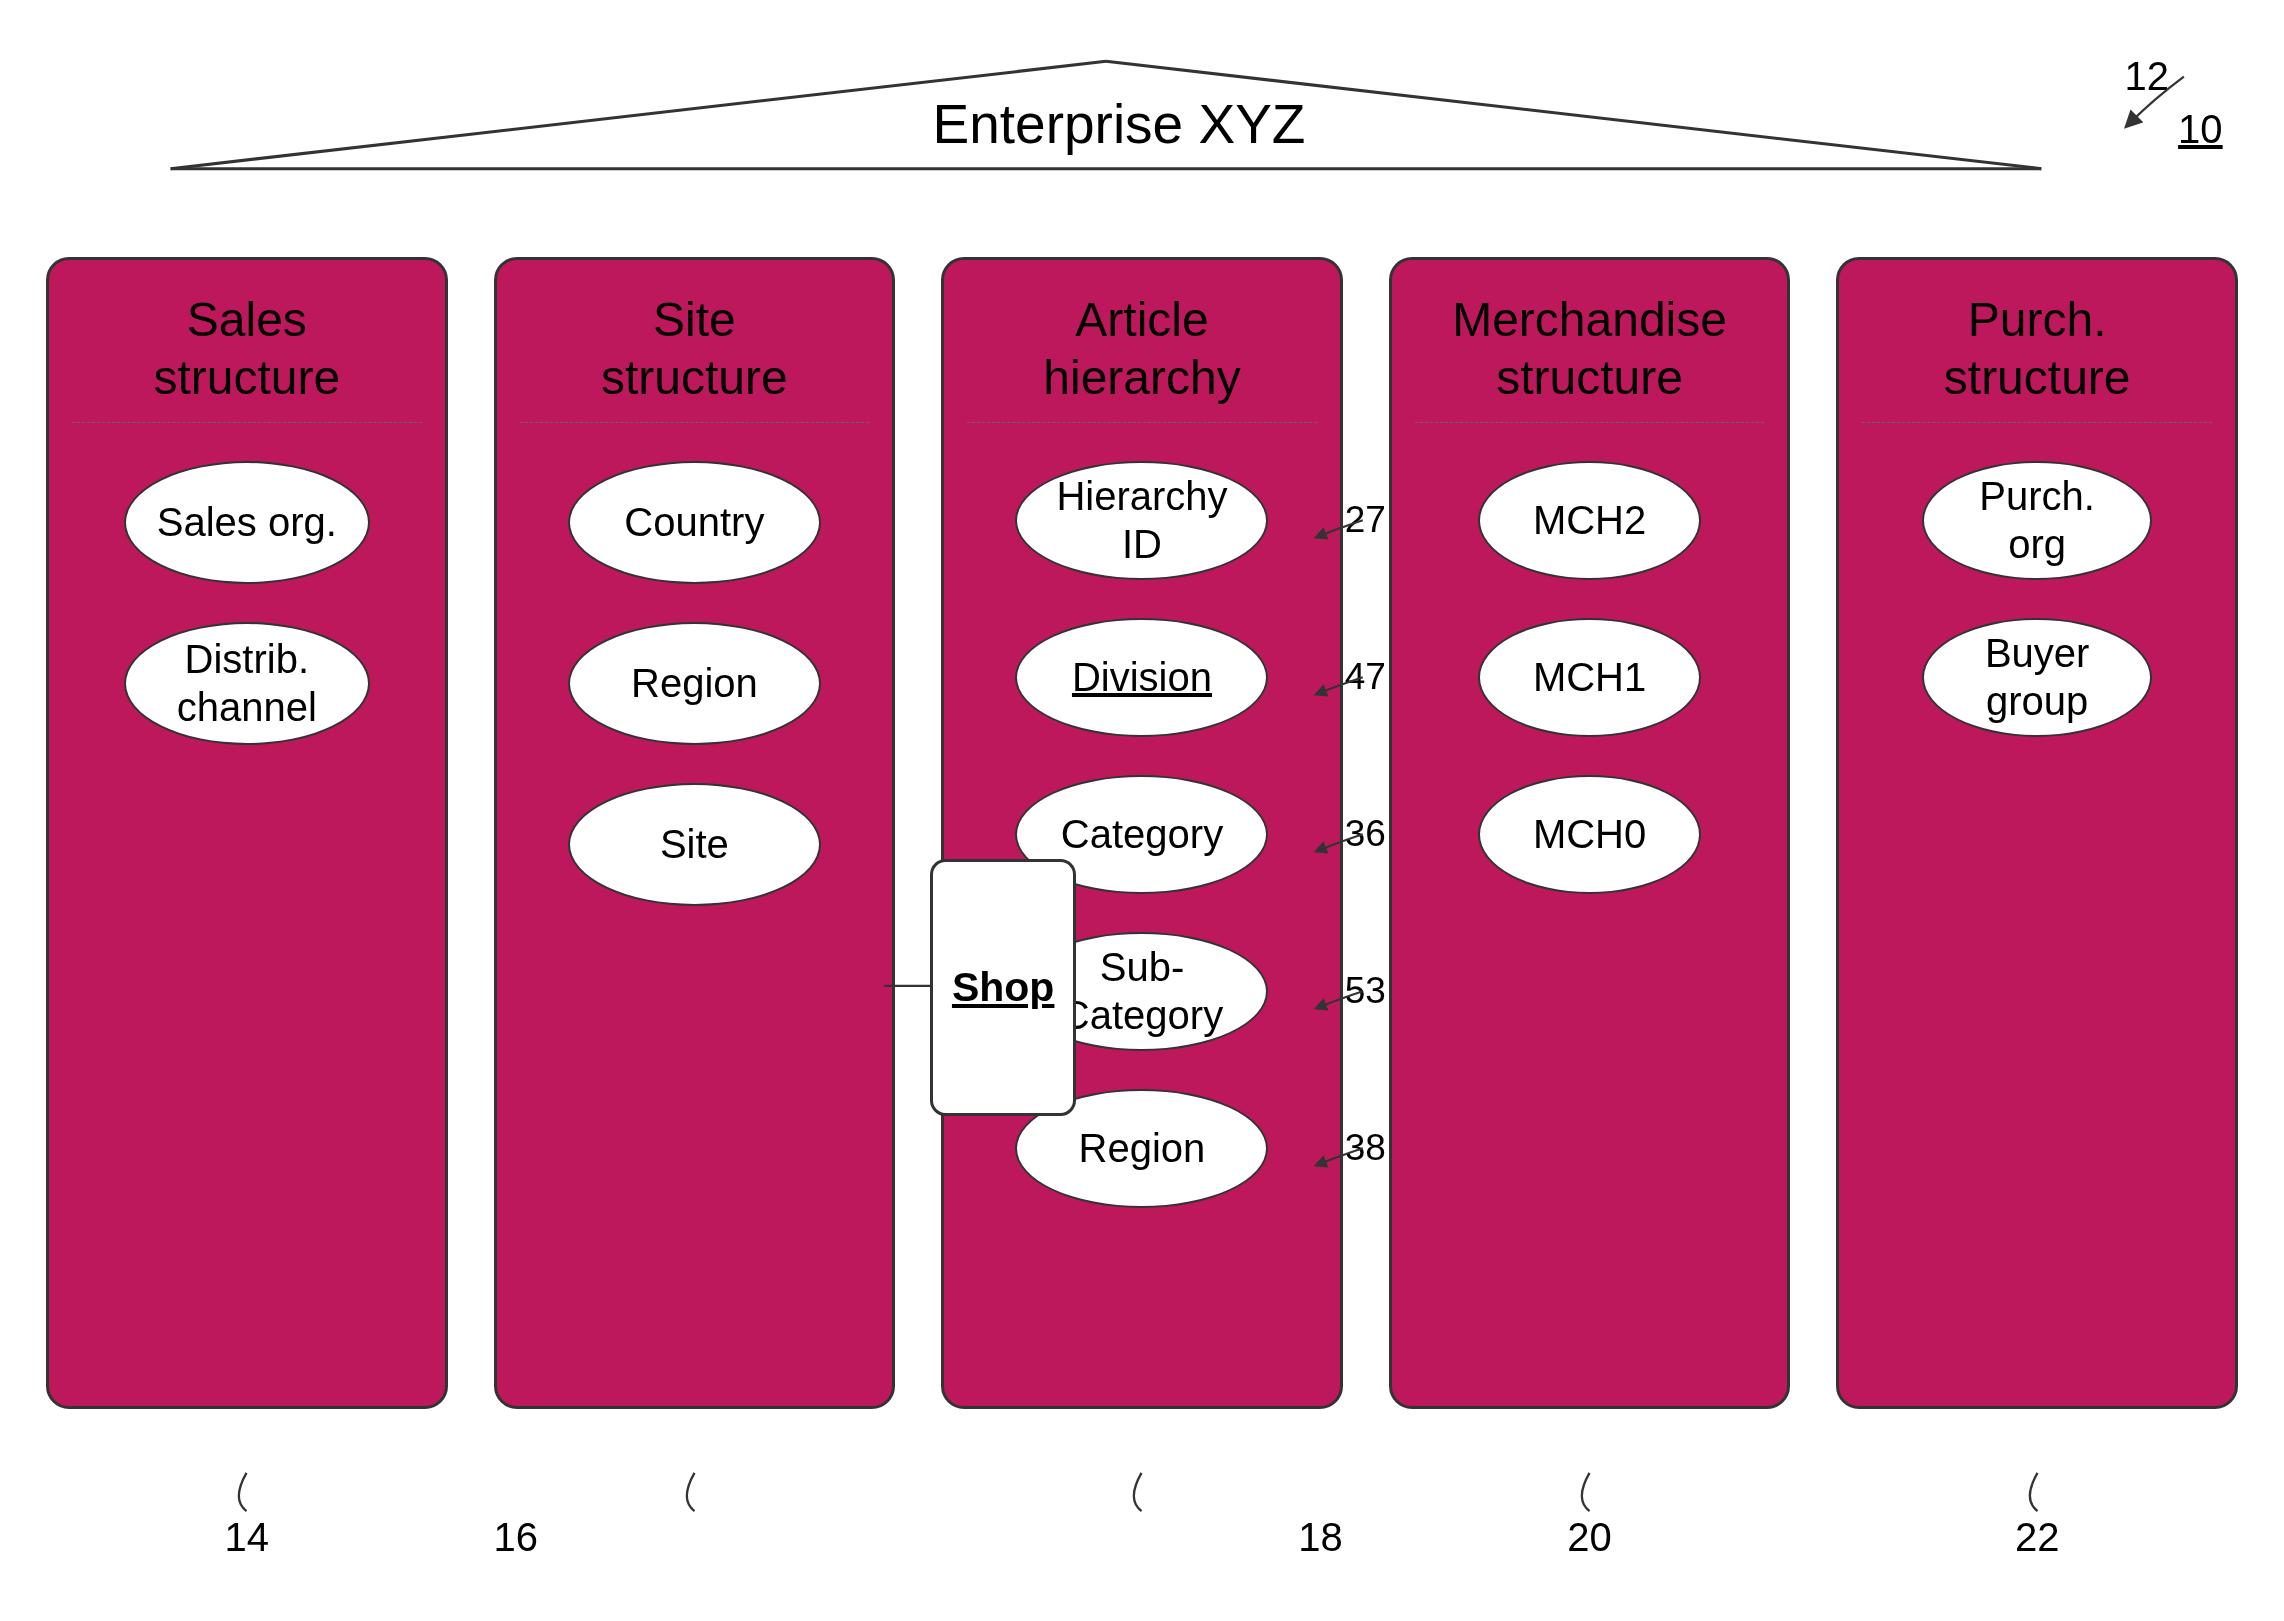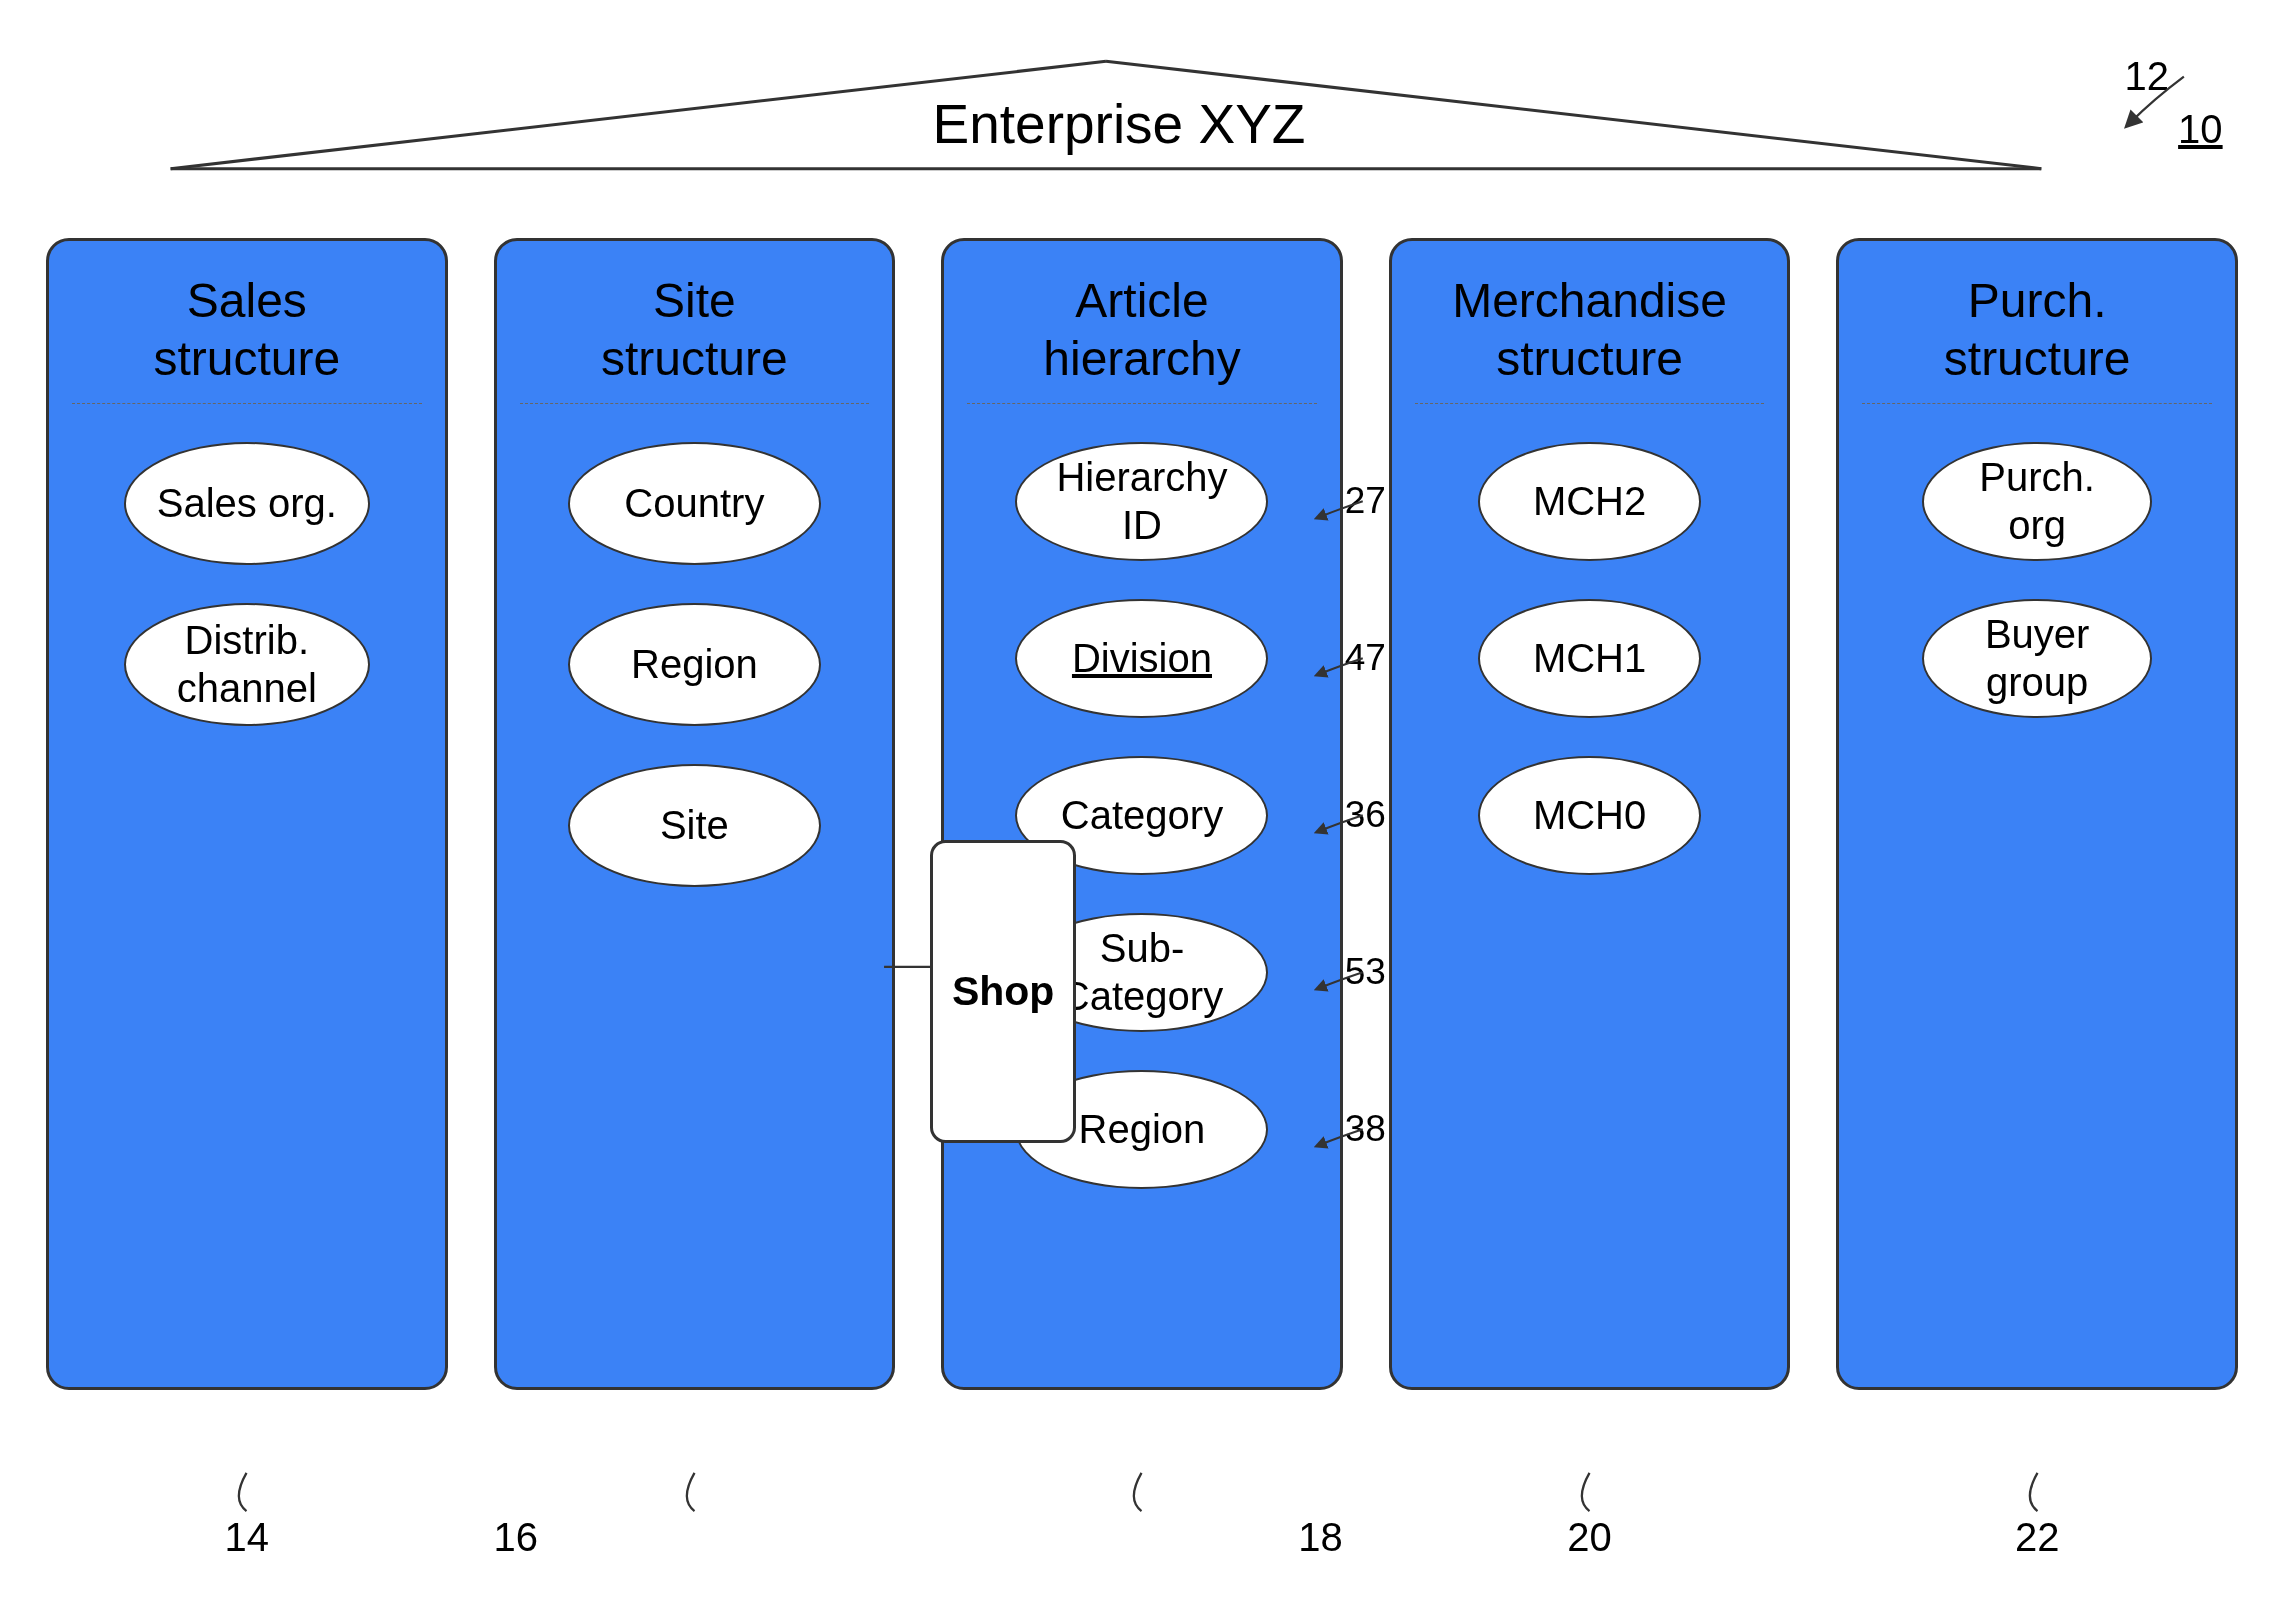--- a/index.html
+++ b/index.html
@@ -58,22 +58,23 @@
       gap: 46px;
       align-items: flex-start;
     }
 
     .column-box {
       flex: 1;
       border: 3.1px solid #333;
       border-radius: 23px;
       padding: 31px 23px 46px 23px;
       position: relative;
-      background: #3b82f6;
+      background: #be185d;
       min-height: 1152px;
+      margin-top: 19px;
     }
 
     .column-title {
       text-align: center;
       font-size: 48px;
       font-weight: normal;
       margin-bottom: 15.4px;
       line-height: 1.2;
     }
 
@@ -190,21 +191,21 @@
       <div class="ellipse-item">Distrib.<br>channel</div>
     </div>
 
     <div class="column-box col-site" style="position:relative;">
       <div class="column-title">Site<br>structure</div>
       <hr class="column-divider">
       <div class="ellipse-item">Country</div>
       <div class="ellipse-item">Region</div>
       <div class="ellipse-item" style="margin-bottom:0;">Site</div>
 
-      <div style="position:absolute; right:-184px; top:599px; width:146px; height:303px; border:3.1px solid #333; border-radius:15.4px; background:#fff; display:flex; align-items:center; justify-content:center; z-index:10;">
+      <div style="position:absolute; right:-184px; top:599px; width:146px; height:257px; border:3.1px solid #333; border-radius:15.4px; background:#fff; display:flex; align-items:center; justify-content:center; z-index:10;text-decoration:underline;">
         <span style="font-size:41px; font-weight:bold;">Shop</span>
       </div>
 
       <svg style="position:absolute; right:-192px; top:722px; width:200px; height:7.7px; overflow:visible;" viewBox="0 0 260 10" width="200" height="7.7">
         <line x1="0" y1="5" x2="250" y2="5" stroke="#333" stroke-width="3"></line>
       </svg>
     </div>
 
     <div class="column-box col-article" style="position:relative;">
       <div class="column-title">Article<br>hierarchy</div>

